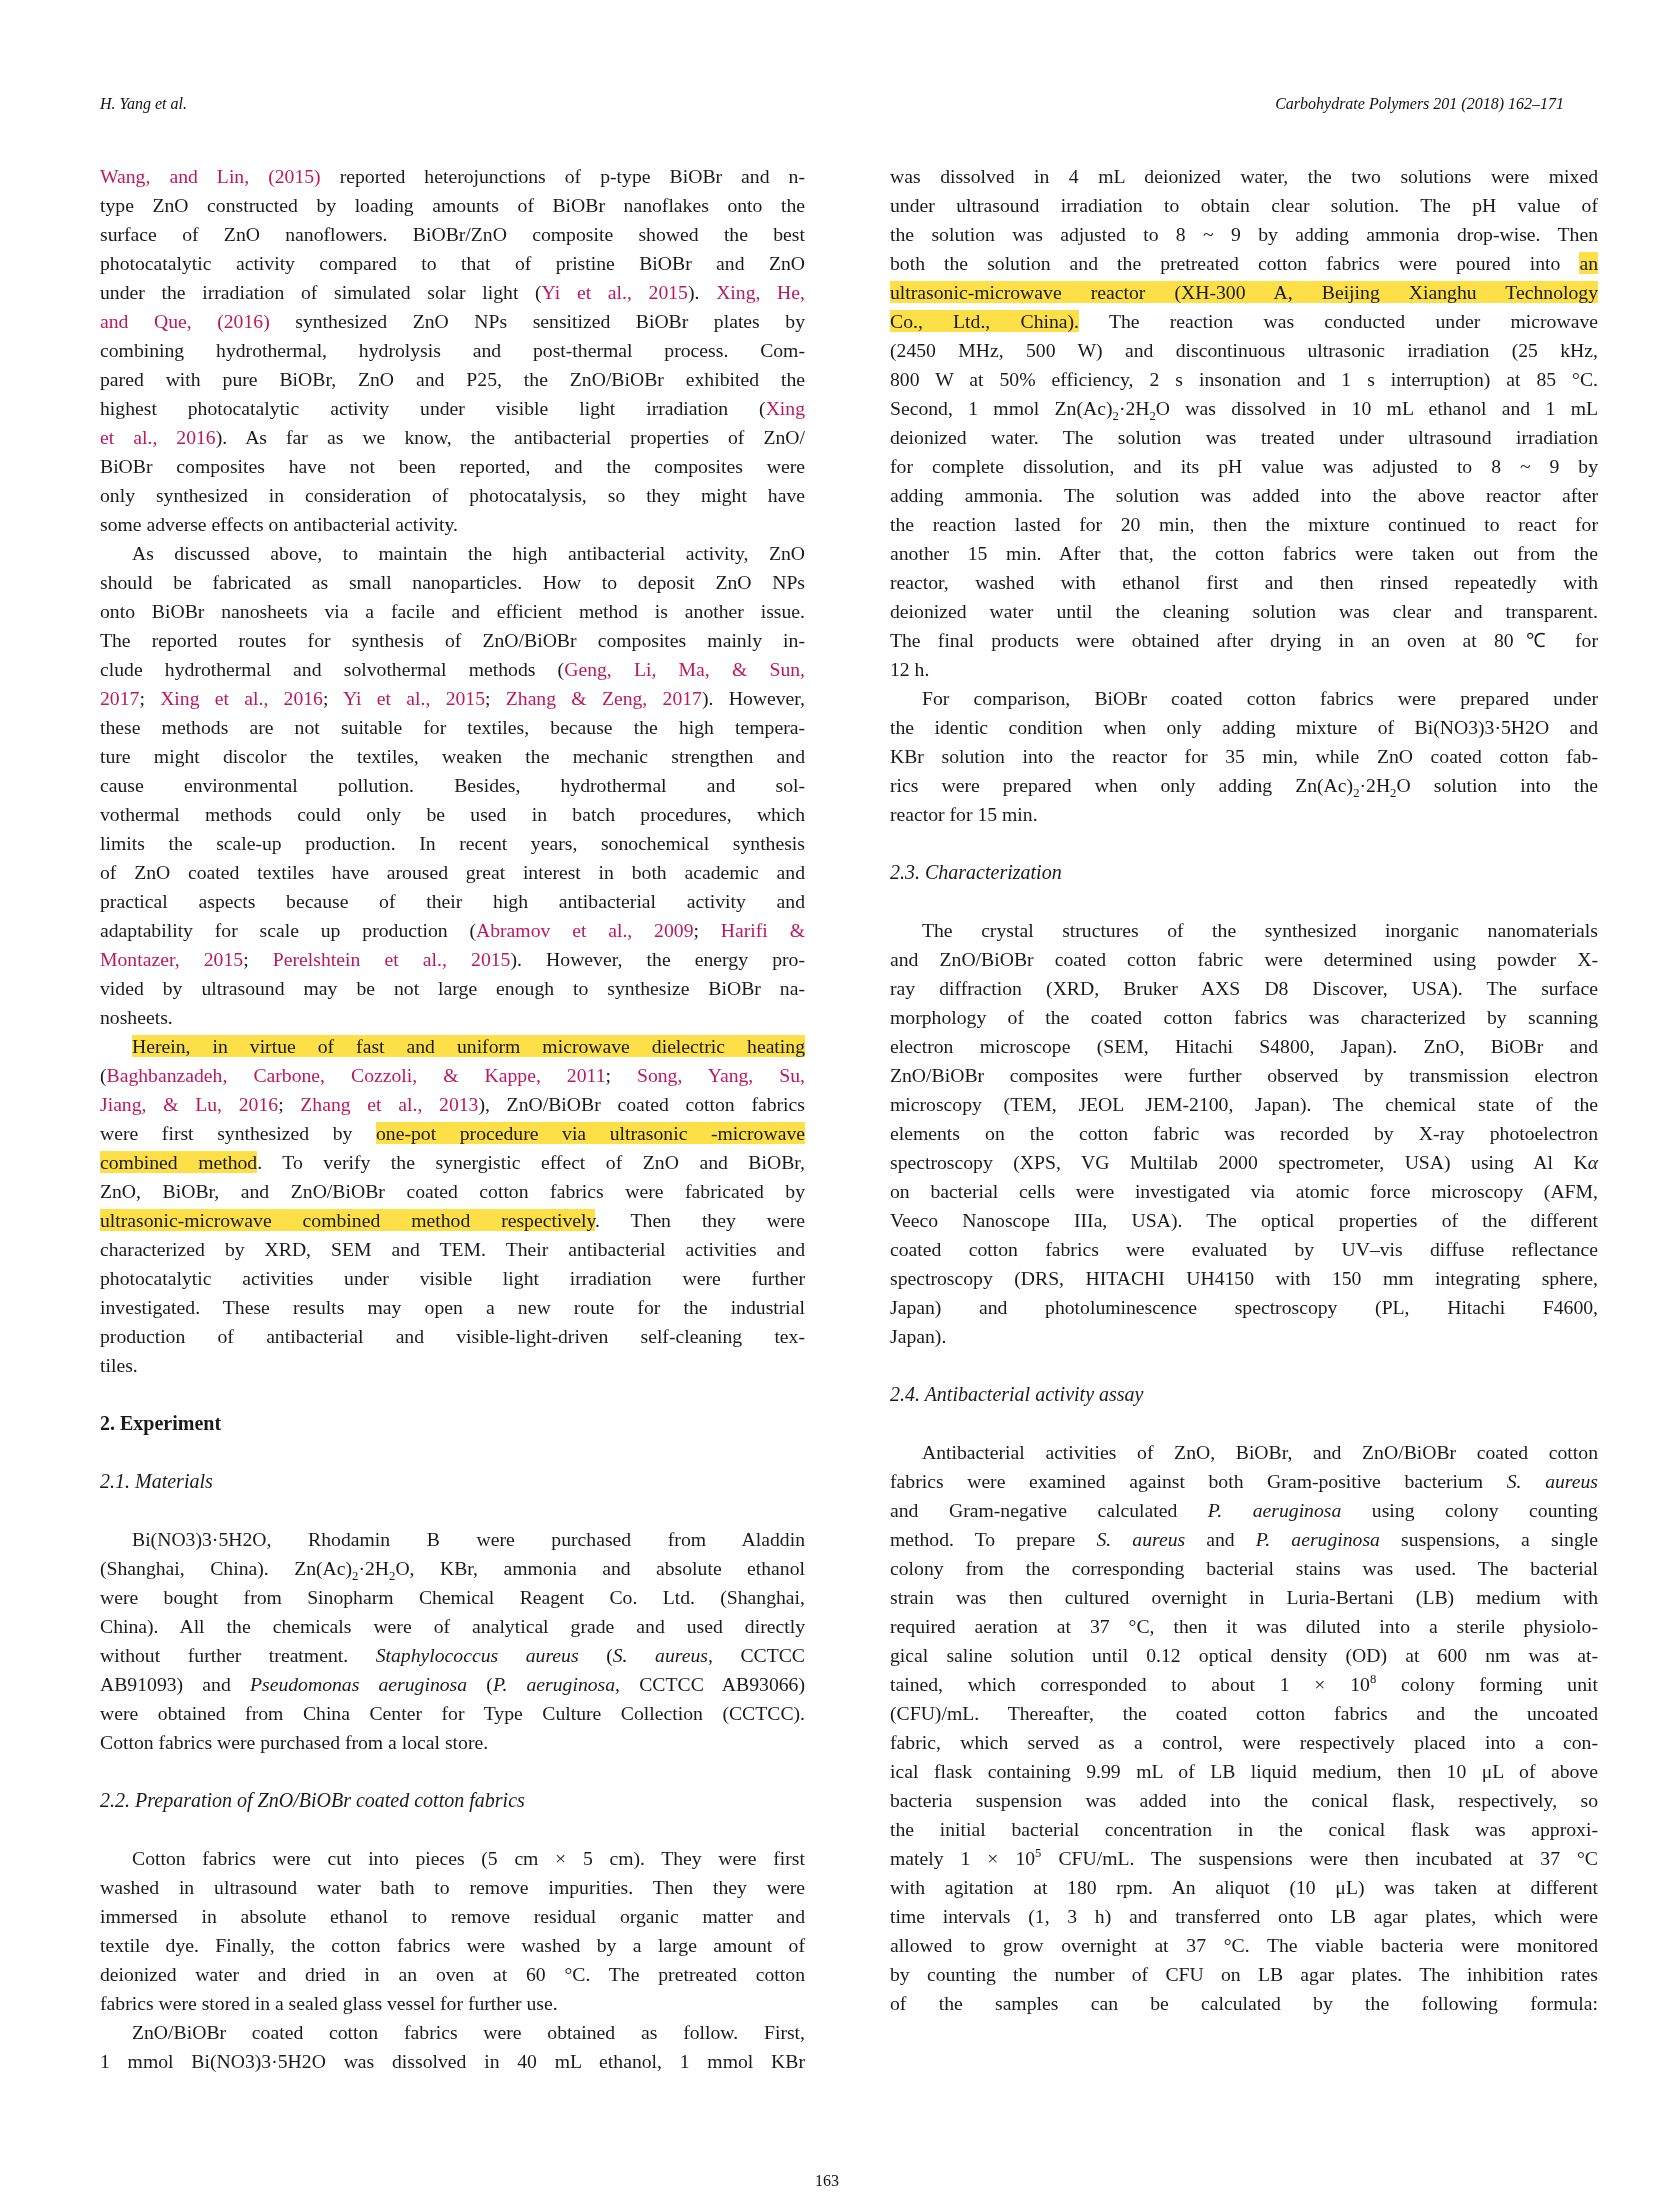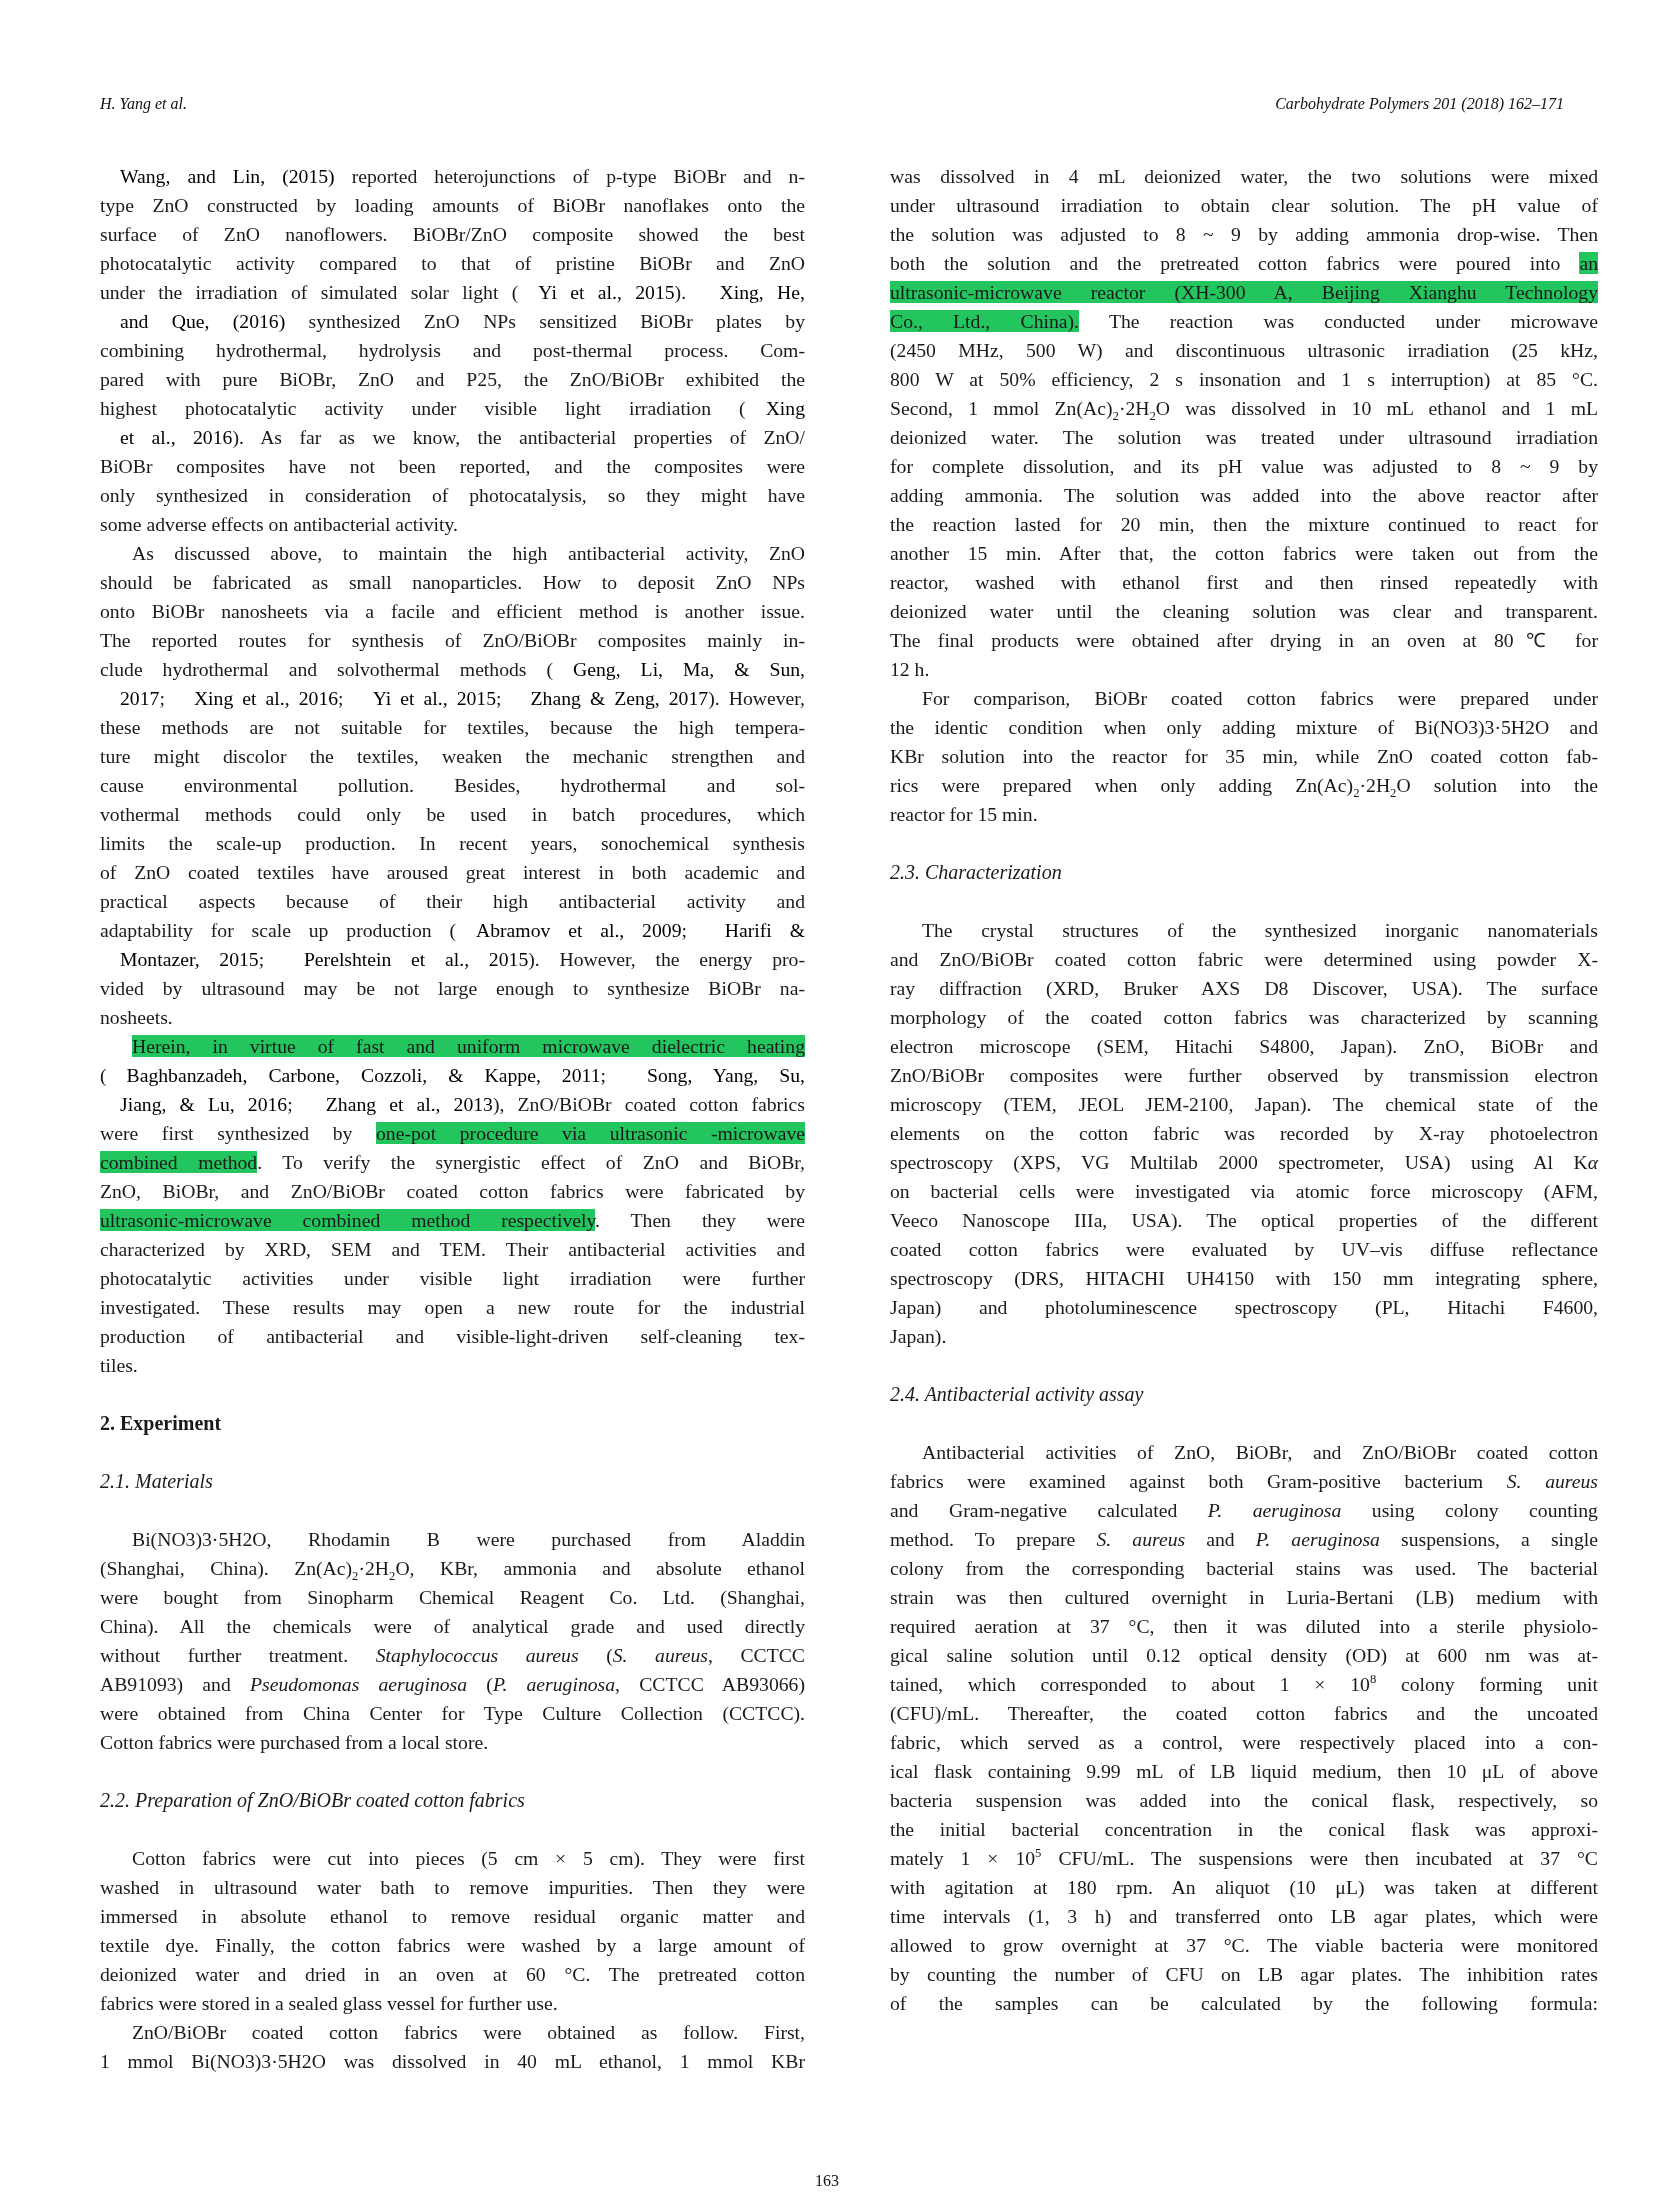--- a/index.html
+++ b/index.html
@@ -15,22 +15,22 @@
   .line { height:29px; line-height:29px; font-size:19.7px;
           font-family:"Liberation Serif",serif; white-space:nowrap;
           text-align:justify; text-align-last:justify; overflow:visible; }
   .line.last { text-align-last:left; }
   .line.indent { padding-left:32px; }
   .gap { height:29px; }
   .h2 { font-weight:bold; font-size:20px; height:29px; line-height:29px;
         font-family:"Liberation Serif",serif; }
   .h3 { font-style:italic; font-size:20px; height:29px; line-height:29px;
         font-family:"Liberation Serif",serif; }
-  .lnk { color:#000000;margin-left:20px; }
-  .hl { background:#22c55e; }
+  .lnk { color:#be185d; }
+  .hl { background:#fde047; }
   .it { font-style:italic; }
   sub, sup { font-size:12.7px; line-height:0; }
   .pnum { position:absolute; top:2172px; left:815px; font-size:16px;
           font-family:"Liberation Serif",serif; color:#111; }
 </style>
 </head>
 <body>
 
 <div class="hdr left">H. Yang et al.</div>
 <div class="hdr right">Carbohydrate Polymers 201 (2018) 162–171</div>

